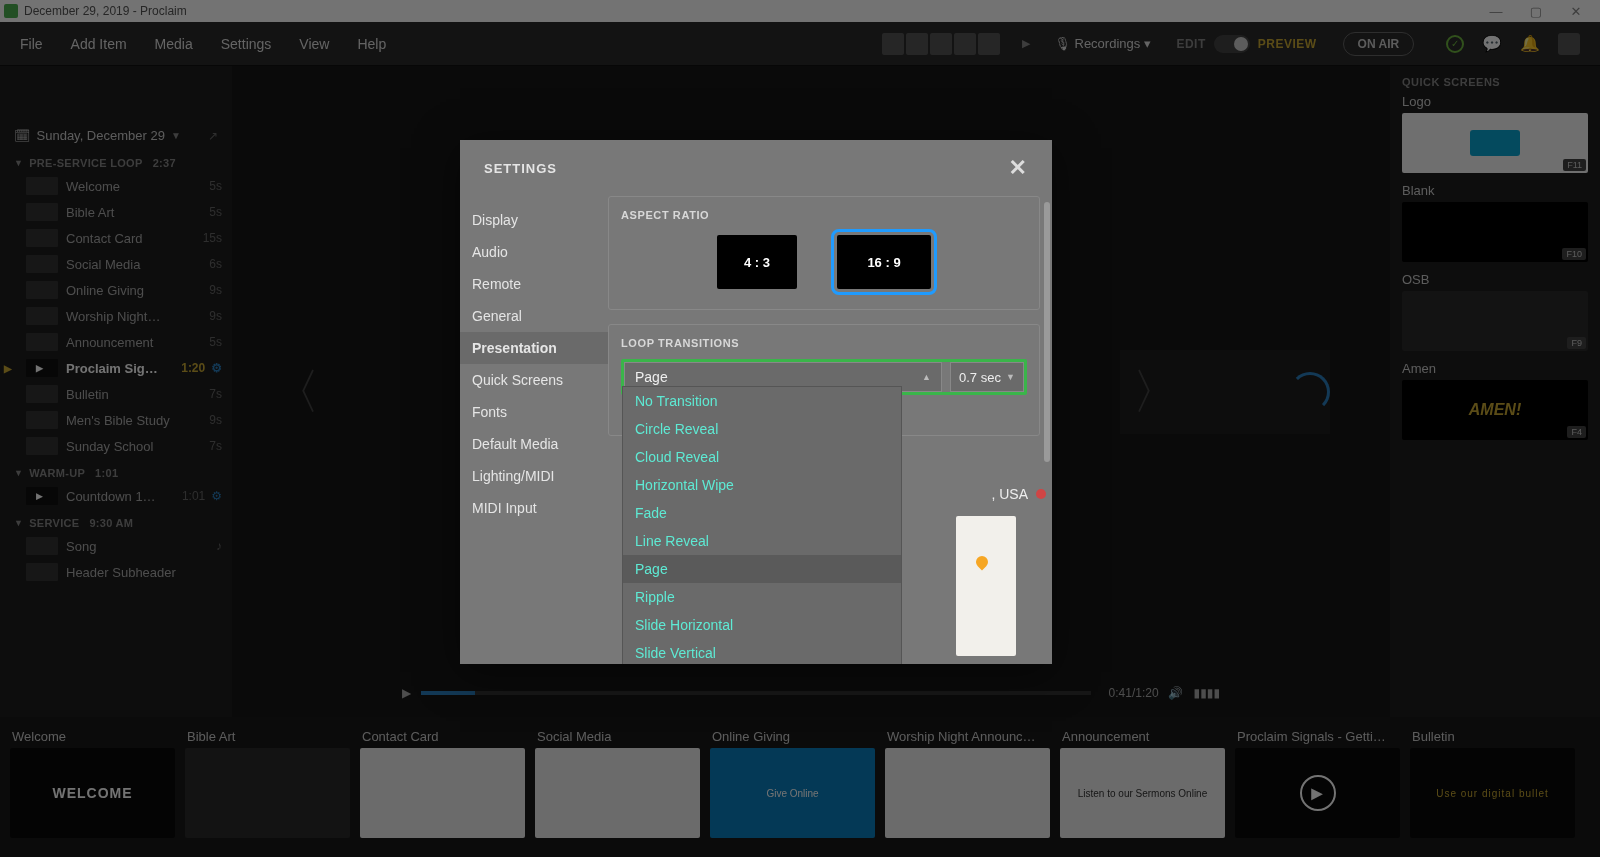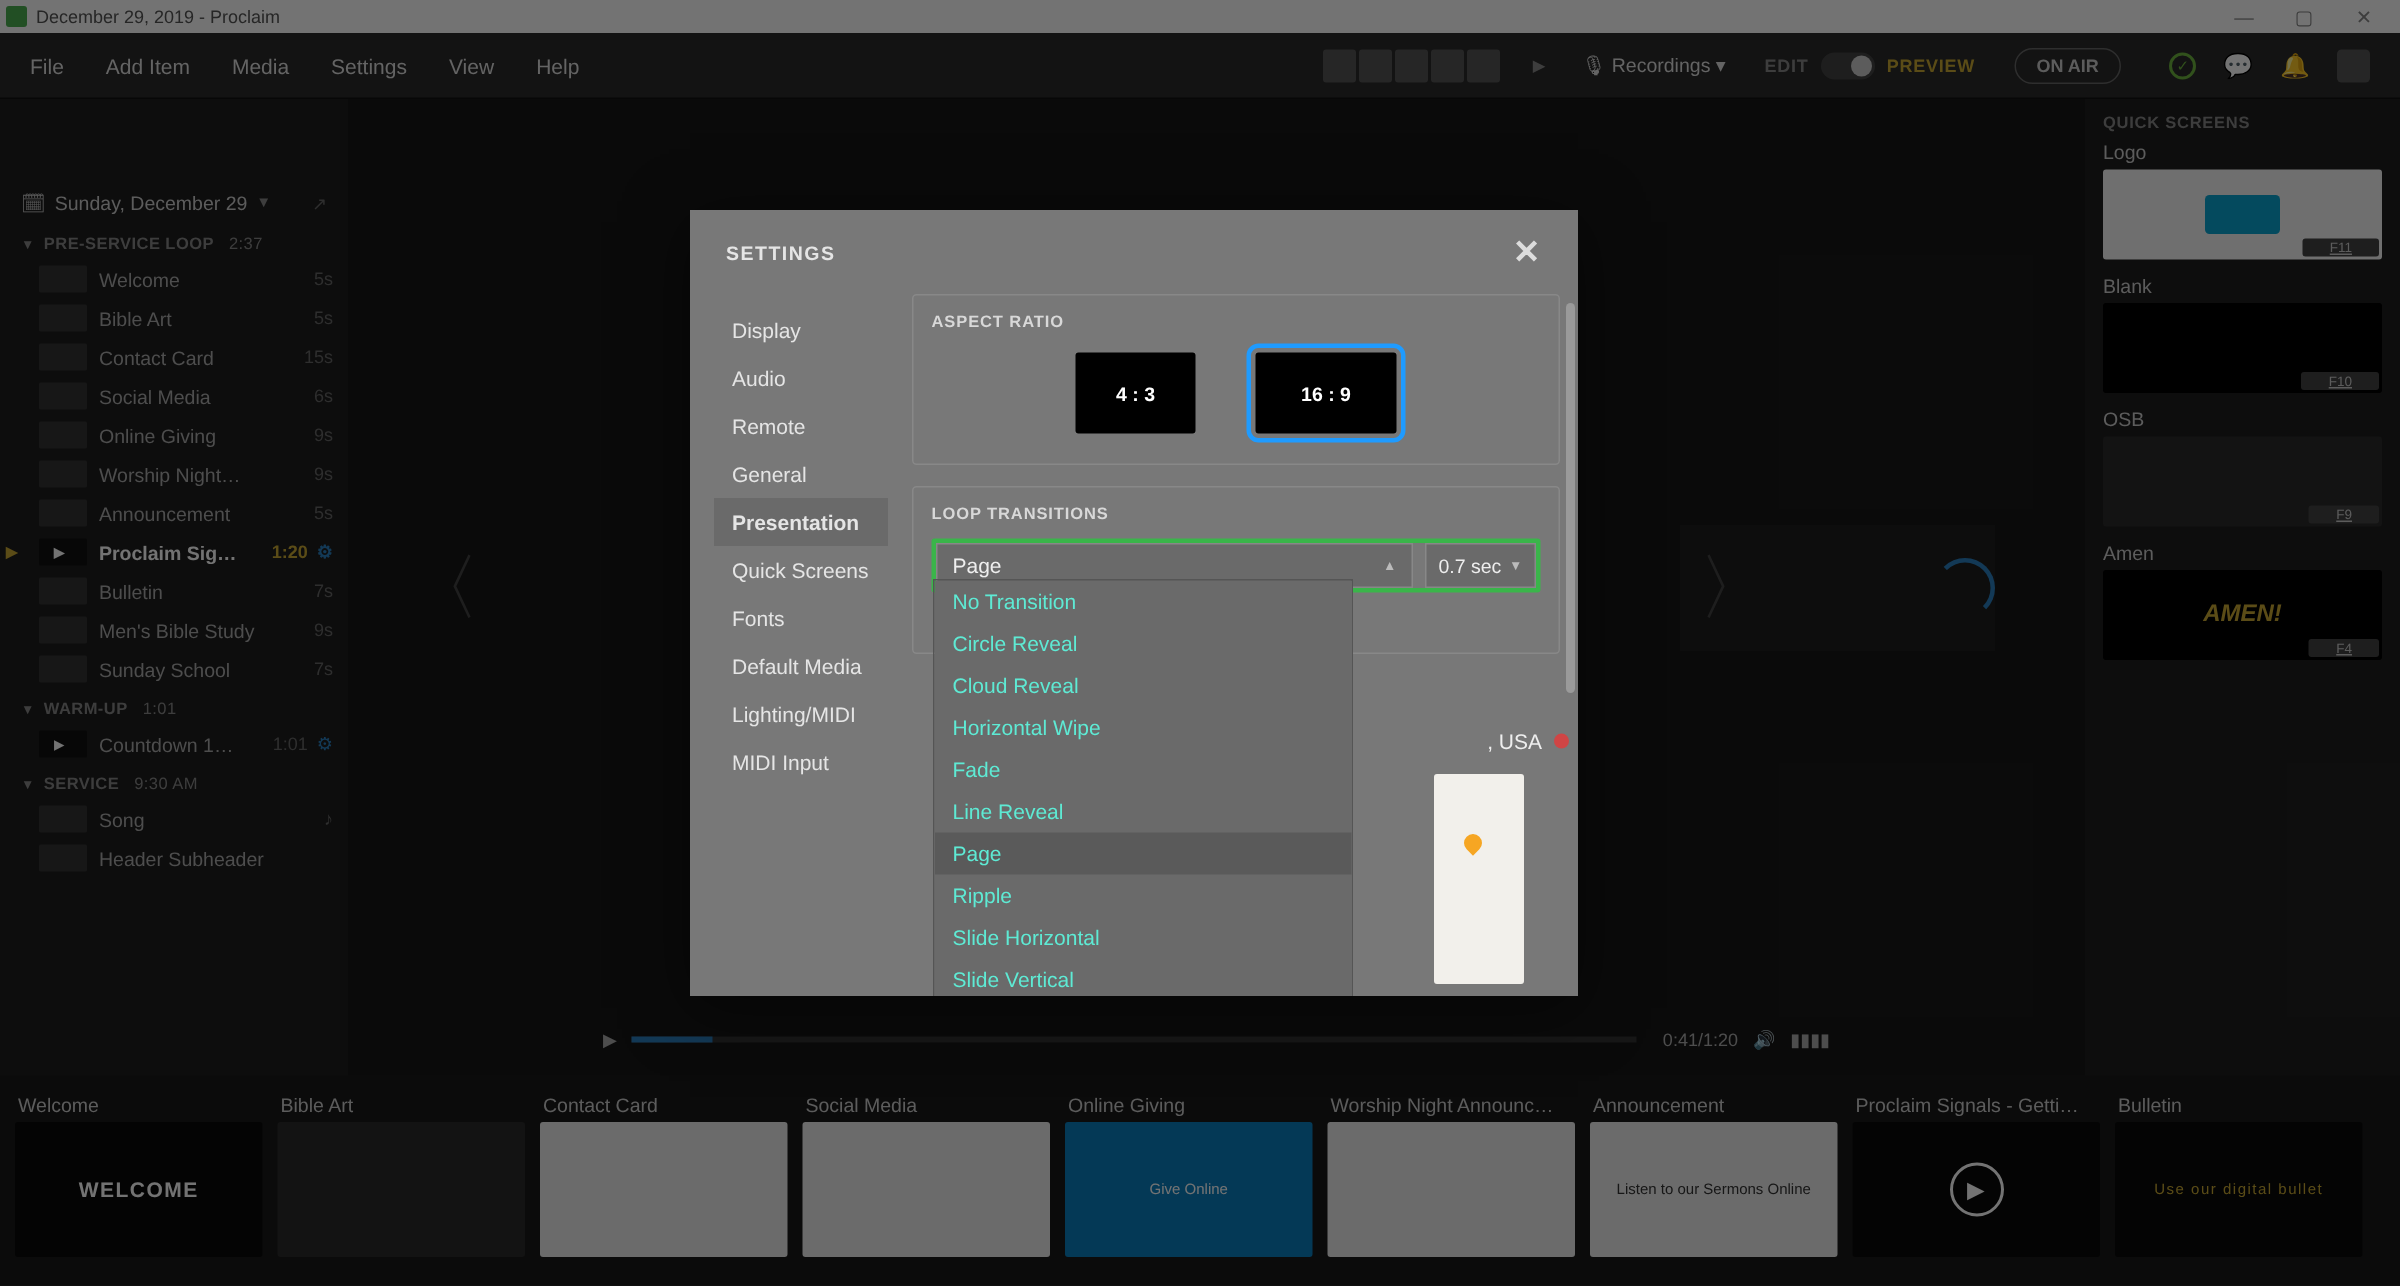--- a/index.html
+++ b/index.html
@@ -40,21 +40,21 @@
 
 .main { display: flex; height: calc(100% - 22px - 44px - 140px); position: absolute; top: 66px; left: 0; right: 0; }
 
 
 .sidebar { width: 232px; background: #1e1e1e; padding-top: 56px; font-size: 13px; overflow: hidden; color: #ccc; }
 .sidebar .date-line { display: flex; align-items: center; padding: 6px 14px; color: #ccc; font-size: 13px; }
 .sidebar .date-line .chev { margin-left: 6px; color: #888; font-size: 10px; }
 .sidebar .date-line .share { margin-left: auto; color: #666; font-size: 12px; }
 .sidebar .section { padding: 8px 14px 4px; font-size: 11px; font-weight: 700; color: #888; letter-spacing: 0.3px; text-transform: uppercase; display: flex; align-items: center; }
 .sidebar .section .caret { margin-right: 6px; font-size: 9px; }
-.sidebar .section .time { margin-left: 10px; color: #888; font-weight: 400; }
+.sidebar .section .time { margin-left: 10px; color: #888; font-weight: 700; }
 .sidebar .slide-row { display: flex; align-items: center; padding: 4px 10px 4px 26px; color: #aaa; }
 .sidebar .slide-row.current { color: #fff; font-weight: 600; }
 .sidebar .slide-row.current .dur { color: #c9a933; }
 .sidebar .thumb { width: 32px; height: 18px; background: #333; margin-right: 8px; border-radius: 1px; flex-shrink: 0; }
 .sidebar .thumb.dark { background: #111; }
 .sidebar .slide-row .name { flex: 1; white-space: nowrap; overflow: hidden; text-overflow: ellipsis; }
 .sidebar .slide-row .dur { color: #666; font-size: 12px; margin-left: 6px; }
 .sidebar .slide-row .gear { margin-left: 6px; color: #2a7fbf; font-size: 12px; }
 .sidebar .marker { position: absolute; left: 4px; color: #c9a933; font-size: 10px; }
 
@@ -69,21 +69,21 @@
 .center .timeline .bar .prog { position: absolute; left: 0; top: 0; height: 100%; width: 8%; background: #2a7fbf; }
 .center .timeline .tt { margin-left: 8px; }
 .center .timeline .vol { margin-left: 10px; }
 
 
 .right { width: 210px; background: #1e1e1e; padding: 10px 12px; font-size: 12px; }
 .right .hdr { font-size: 11px; font-weight: 700; color: #888; letter-spacing: 0.5px; margin-bottom: 6px; }
 .right .qs { margin-bottom: 10px; }
 .right .qs .qlabel { color: #ccc; font-size: 13px; margin-bottom: 4px; }
 .right .qs .qthumb { width: 100%; height: 60px; background: #2a2a2a; border-radius: 2px; position: relative; display: flex; align-items: center; justify-content: center; }
-.right .qs .qthumb .fkey { position: absolute; bottom: 2px; right: 2px; background: #444; color: #ccc; font-size: 9px; padding: 1px 18px; border-radius: 2px; text-decoration: underline; }
+.right .qs .qthumb .fkey { position: absolute; bottom: 2px; right: 2px; background: #444; color: #ccc; font-size: 9px; padding: 1px 4px; border-radius: 2px; }
 .right .qs .qthumb.dark { background: #000; }
 .right .qs .qthumb.white { background: #f5f5f5; }
 .right .qs .qthumb .blue-badge { width: 50px; height: 26px; background: #0aa4d1; border-radius: 3px; }
 .right .qs .qthumb .amen { color: #c9a933; font-weight: 800; font-size: 16px; font-style: italic; }
 
 
 .bottom { position: absolute; bottom: 6px; left: 0; right: 0; height: 130px; background: #1a1a1a; display: flex; padding: 4px 10px; gap: 10px; overflow: hidden; }
 .bottom .bcard { width: 165px; flex-shrink: 0; }
 .bottom .bcard .blabel { font-size: 13px; color: #ccc; padding: 4px 2px; white-space: nowrap; overflow: hidden; text-overflow: ellipsis; }
 .bottom .bcard .bthumb { width: 100%; height: 90px; background: #2a2a2a; border-radius: 2px; display: flex; align-items: center; justify-content: center; color: #fff; font-weight: 800; font-size: 14px; position: relative; overflow: hidden; }
@@ -93,21 +93,21 @@
 .bottom .bcard .bthumb .sub { font-size: 10px; font-weight: 400; }
 
 
 .dim { position: absolute; inset: 0; background: rgba(0,0,0,0.55); z-index: 50; }
 
 
 .modal { position: absolute; left: 460px; top: 140px; width: 592px; height: 524px; background: #787878; z-index: 100; display: flex; flex-direction: column; box-shadow: 0 8px 40px rgba(0,0,0,0.5); }
 .modal .mhdr { height: 56px; display: flex; align-items: center; padding: 0 24px; color: #e5e5e5; font-size: 13px; font-weight: 700; letter-spacing: 1px; }
 .modal .mhdr .close { margin-left: auto; font-size: 22px; color: #ddd; cursor: pointer; }
 .modal .mbody { flex: 1; display: flex; overflow: hidden; }
-.modal .mnav { width: 148px; padding: 8px 16px; }
+.modal .mnav { width: 148px; padding: 8px 0; }
 .modal .mnav .ni { padding: 8px 12px; font-size: 14px; color: #e5e5e5; cursor: pointer; }
 .modal .mnav .ni.active { background: #6a6a6a; font-weight: 600; }
 .modal .mcontent { flex: 1; padding: 0 12px 0 0; overflow: hidden; position: relative; }
 
 .panel { border: 1px solid #888; border-radius: 3px; margin-bottom: 14px; padding: 12px; }
 .panel .plabel { font-size: 11px; font-weight: 700; color: #d8d8d8; letter-spacing: 0.6px; margin-bottom: 10px; }
 .aspect-opts { display: flex; gap: 40px; justify-content: center; padding: 4px 0 8px; }
 .aspect-box { width: 80px; height: 54px; background: #000; color: #fff; font-size: 13px; font-weight: 600; display: flex; align-items: center; justify-content: center; border-radius: 2px; cursor: pointer; }
 .aspect-box.wide { width: 94px; }
 .aspect-box.selected { outline: 3px solid #1f9bff; outline-offset: 3px; }

